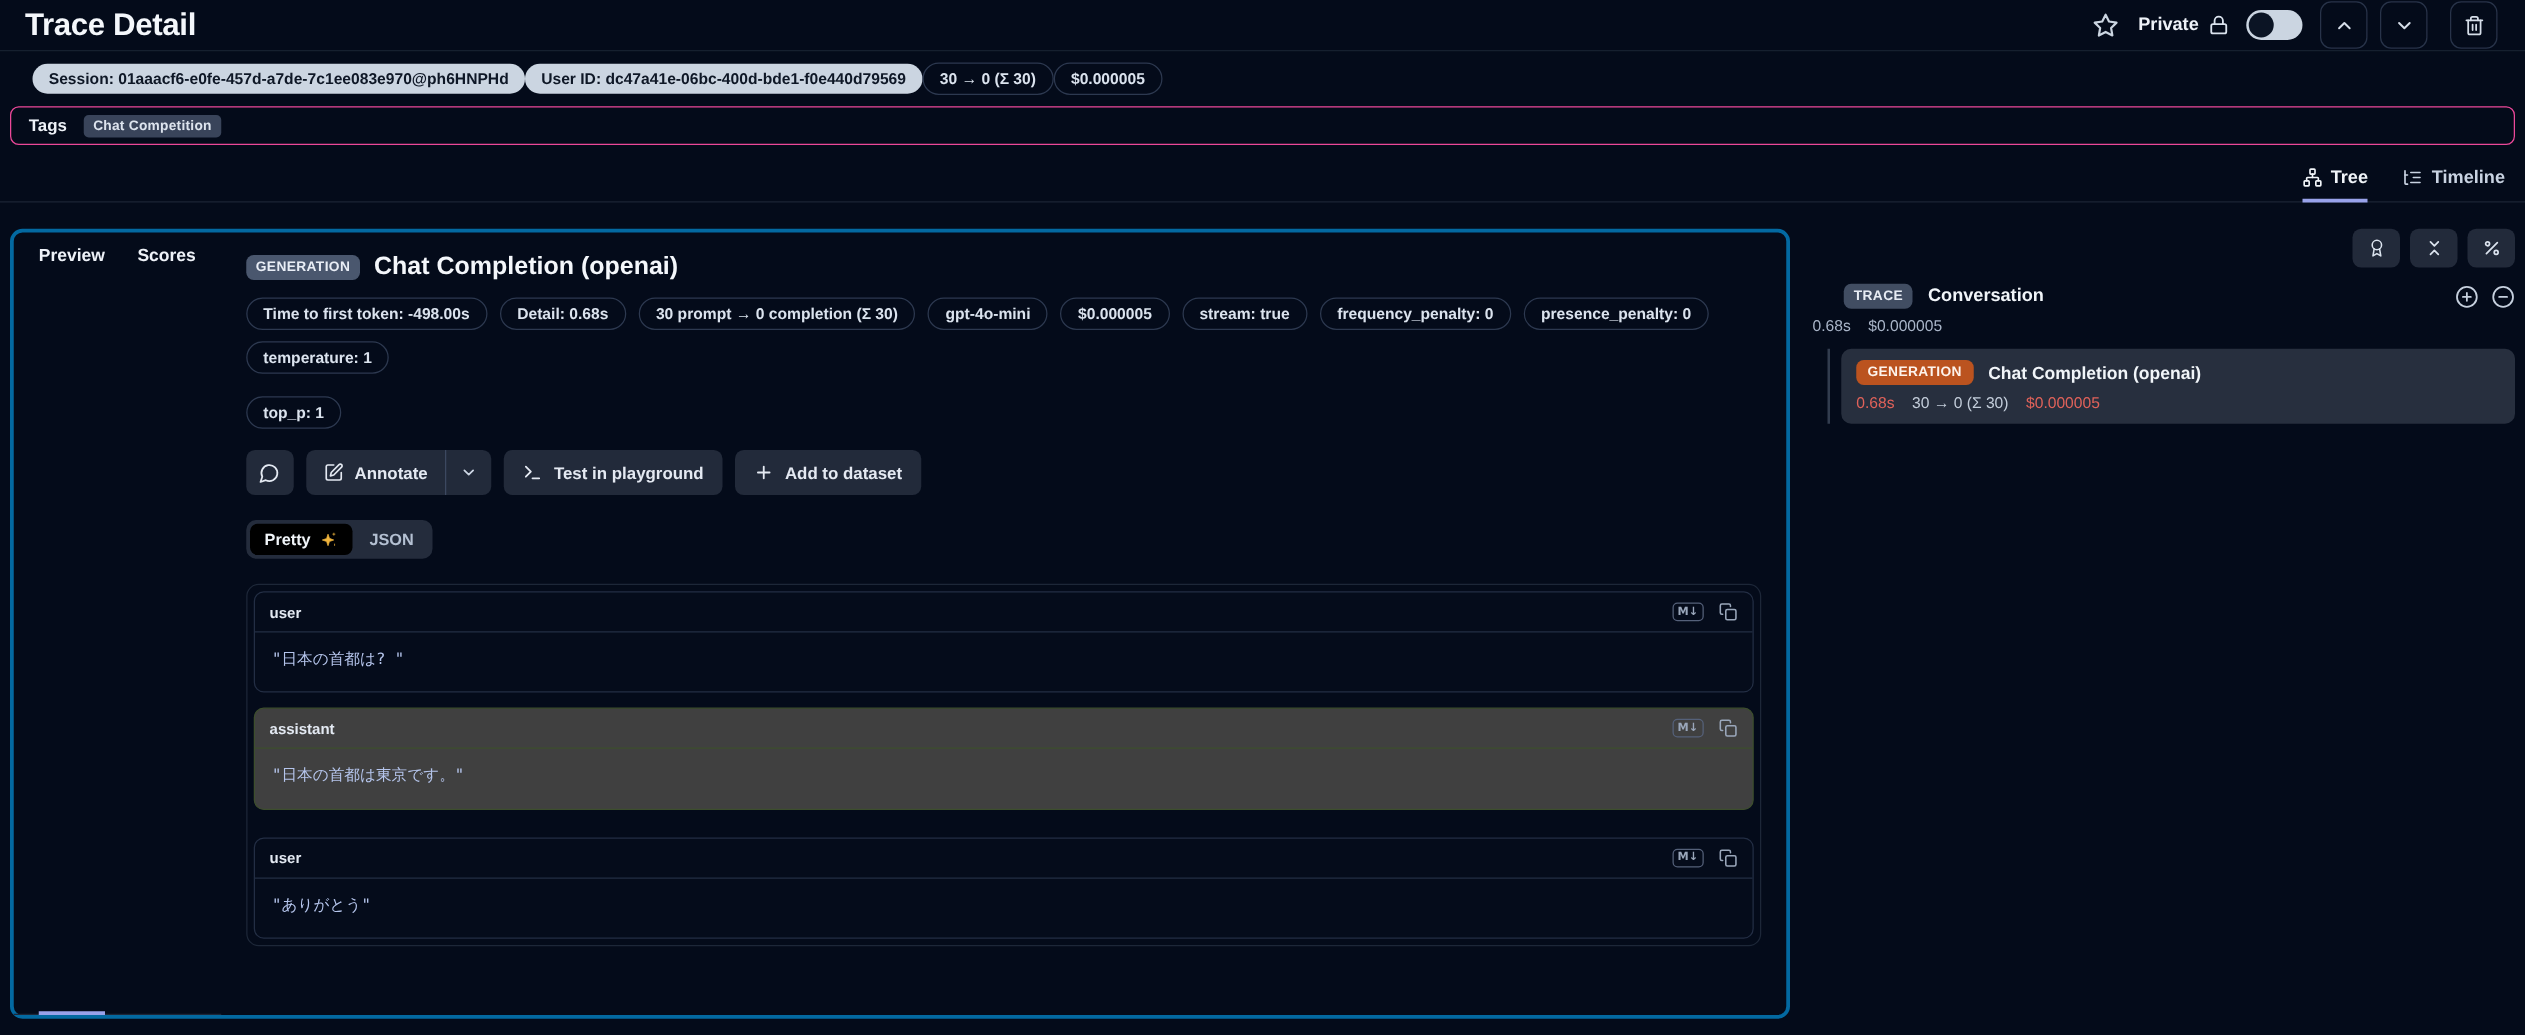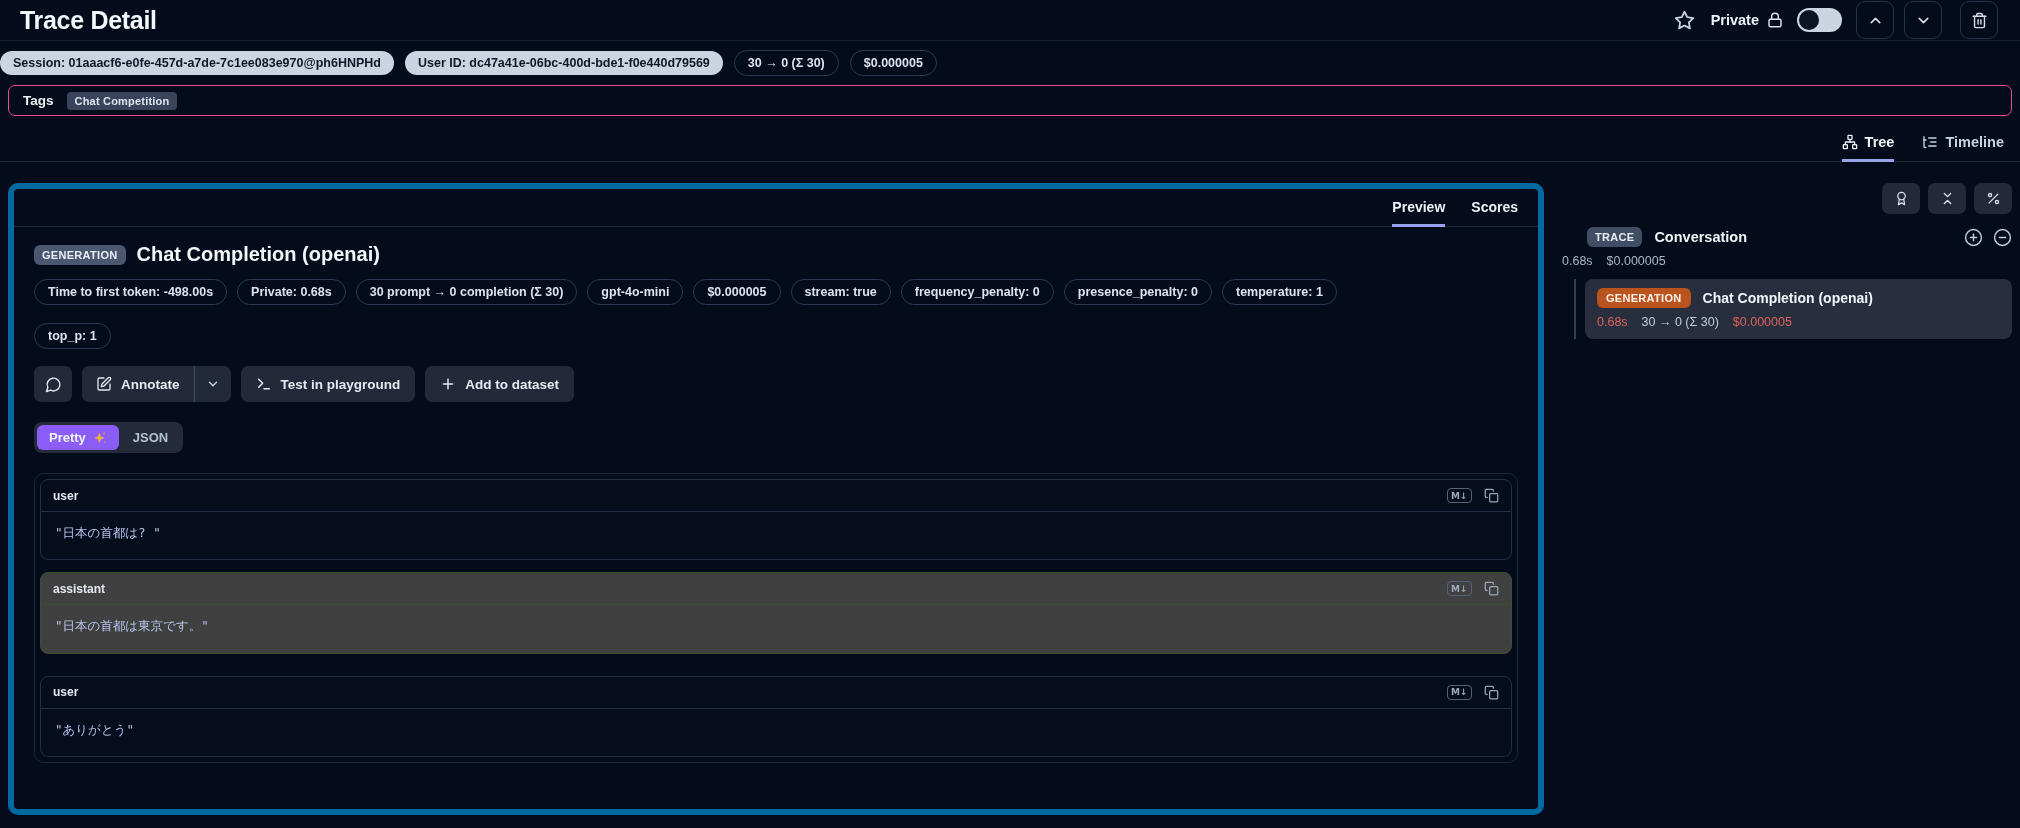--- a/index.html
+++ b/index.html
@@ -35,21 +35,21 @@
   }
   .sq-btn {
     width: 38px; height: 38px; border-radius: 9px;
     background: transparent; border: 1px solid #283349;
     color: #d6dee9; display: flex; align-items: center; justify-content: center;
     cursor: pointer;
   }
   .sq-btn.trash { margin-left: 8px; }
 
   
-  .meta-row { display: flex; align-items: center; gap: 11px; padding: 9px 10px 9px 0; }
+  .meta-row { display: flex; align-items: center; padding: 9px 10px 9px 26px; }
   .pill-filled {
     background: #cbd5e1; color: #0e1726;
     font-size: 12.5px; font-weight: 700;
     border-radius: 999px; padding: 5px 13px; cursor: pointer; white-space: nowrap;
   }
   .pill-outline {
     border: 1px solid #2d3950; color: #dbe3ee;
     font-size: 12.5px; font-weight: 700;
     border-radius: 999px; padding: 5px 13px; white-space: nowrap;
   }
@@ -77,23 +77,23 @@
     display: flex; align-items: center; gap: 7px;
     font-size: 14.5px; font-weight: 700; color: #c9d3e2;
     padding-bottom: 9px; cursor: pointer; border-bottom: 3px solid transparent; margin-bottom: -1px;
   }
   .vtab.active { color: #f1f5f9; border-bottom-color: #98a2ea; }
 
   
   .content { display: flex; gap: 16px; padding: 21px 8px 0 8px; align-items: flex-start; }
 
   .main-panel {
-    width: 1536px; flex: none; height: 632px;
-    border: 6px solid #0369a1; border-radius: 10px;
-    display: flex; flex-direction: column;
+    width: 1424px; flex: none; height: 632px;
+    border: 3px solid #0369a1; border-radius: 10px;
+    display: flex; flex-direction: row;
   }
   .panel-tabs {
     display: flex; justify-content: flex-end; gap: 26px;
     padding: 10px 20px 0 20px; border-bottom: 1px solid #1d2738;
   }
   .ptab {
     font-size: 14px; font-weight: 700; color: #eef2f8;
     padding-bottom: 9px; cursor: pointer; border-bottom: 3px solid transparent; margin-bottom: -1px;
   }
   .ptab.active { border-bottom-color: #98a2ea; }
@@ -127,21 +127,21 @@
 
   .format-toggle {
     margin-top: 20px; display: inline-flex; align-items: center;
     background: #242c3c; border-radius: 8px; padding: 3px; gap: 2px;
   }
   .seg {
     display: inline-flex; align-items: center; gap: 7px;
     padding: 5px 12px; border-radius: 6px;
     font-size: 13px; font-weight: 700; color: #b4c0d2; cursor: pointer;
   }
-  .seg.active { background: #8b5cf6; color: #f1f5f9; }
+  .seg.active { background: #000000; color: #f1f5f9; }
 
   .messages-wrapper {
     margin-top: 20px;
     border: 1px solid #1d2738; border-radius: 10px;
     padding: 5px;
   }
   .msg-box { border: 1px solid #232e44; border-radius: 8px; background: #050c1b; }
   .msg-head {
     display: flex; align-items: center; justify-content: space-between;
     padding: 8px 12px; border-bottom: 1px solid #232e44;
@@ -290,21 +290,21 @@
     </div>
     <div class="panel-body">
 
       <div class="obs-title-row">
         <span class="type-badge">GENERATION</span>
         <h2 class="obs-title">Chat Completion (openai)</h2>
       </div>
 
       <div class="pill-list">
         <span class="pill-outline">Time to first token: -498.00s</span>
-        <span class="pill-outline">Private: 0.68s</span>
+        <span class="pill-outline">Detail: 0.68s</span>
         <span class="pill-outline">30 prompt → 0 completion (Σ 30)</span>
         <span class="pill-outline">gpt-4o-mini</span>
         <span class="pill-outline">$0.000005</span>
         <span class="pill-outline">stream: true</span>
         <span class="pill-outline">frequency_penalty: 0</span>
         <span class="pill-outline">presence_penalty: 0</span>
         <span class="pill-outline">temperature: 1</span>
         <span class="flex-break"></span>
         <span class="pill-outline">top_p: 1</span>
       </div>

